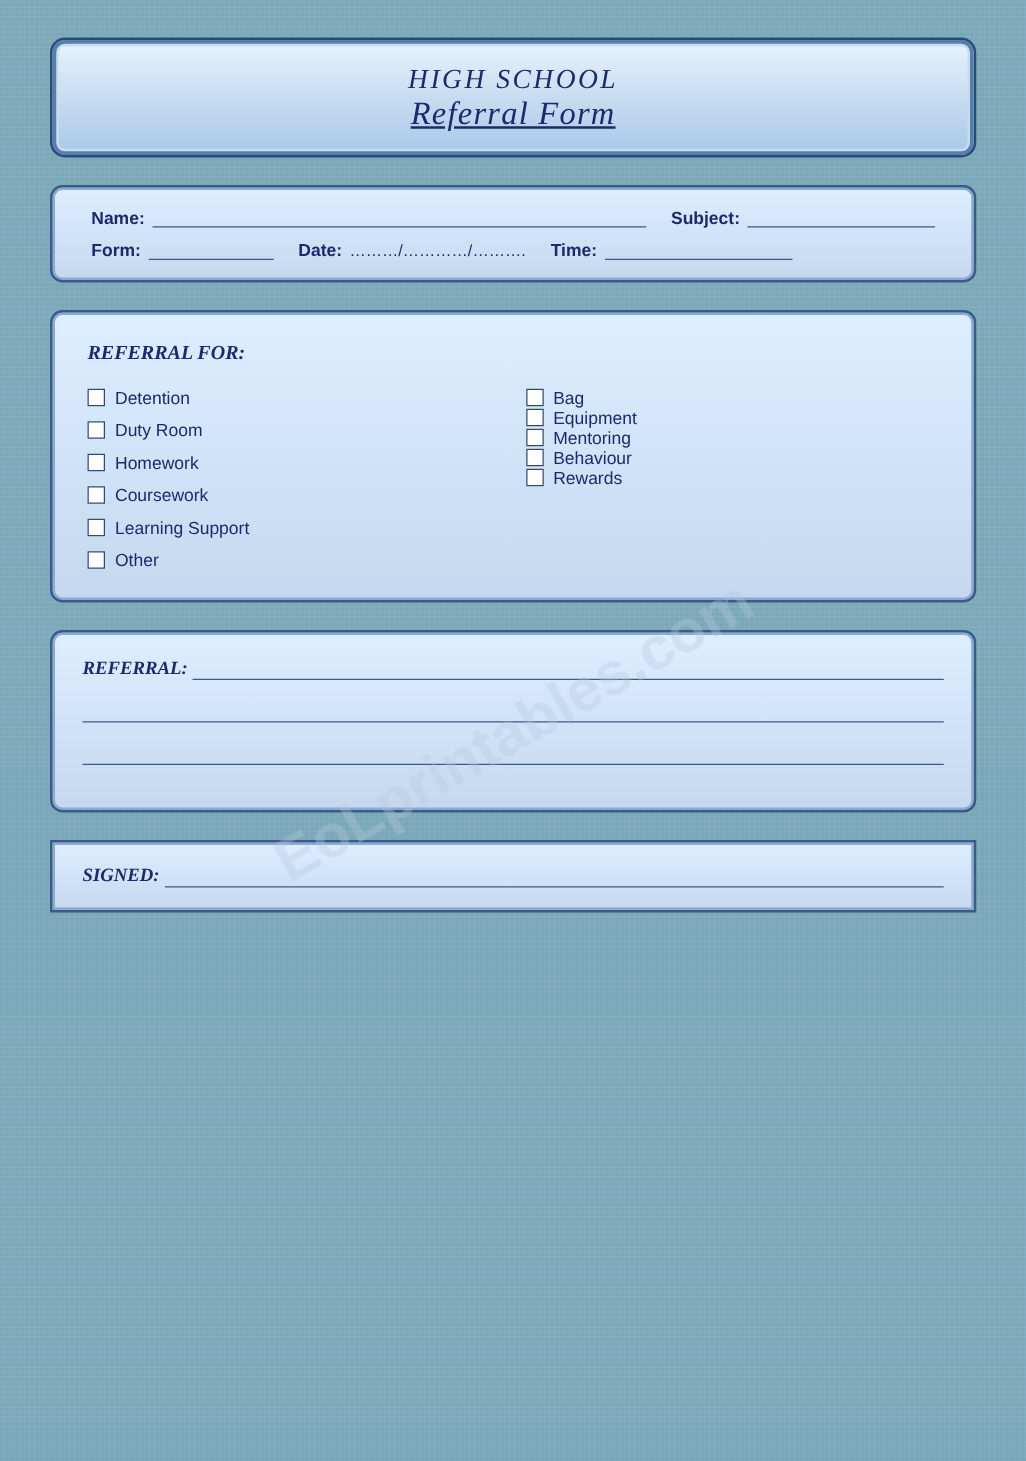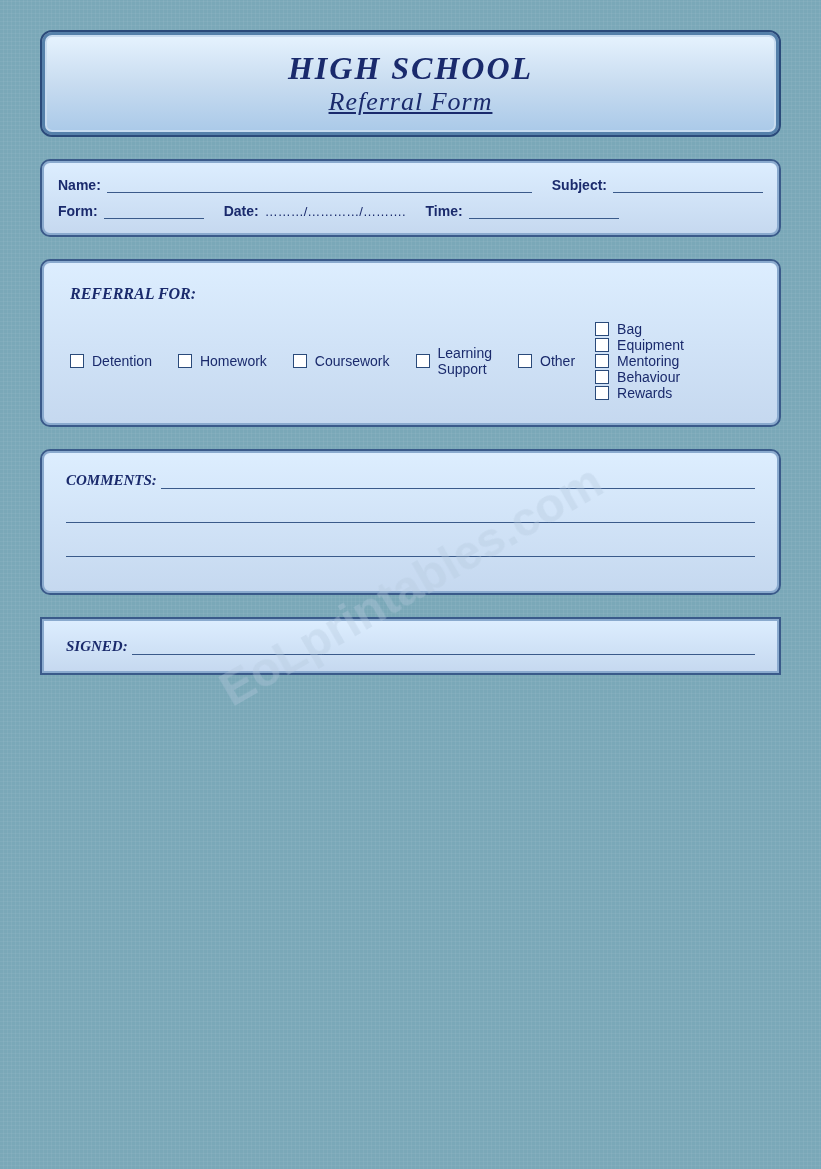--- a/index.html
+++ b/index.html
@@ -23,42 +23,42 @@
       background: linear-gradient(180deg, #e8f4ff 0%, #c8dcf0 50%, #a8c8e8 100%);
       border: 2.5px solid #2a4a7a;
       border-radius: 12px;
       padding: 18px 20px;
       text-align: center;
       box-shadow: inset 0 0 0 3px #5580aa, inset 0 0 0 5px #c8dcf0;
     }
 
     .title-line1 {
       font-family: 'Georgia', serif;
-      font-size: 32px;
-      font-weight: bold;
+      font-size: 22px;
+      font-weight: normal;
       font-style: italic;
       color: #1a2a6c;
       letter-spacing: 2px;
     }
 
     .title-line2 {
       font-family: 'Georgia', serif;
       font-size: 26px;
       font-style: italic;
       color: #1a2a6c;
       letter-spacing: 1px;
       text-decoration: underline;
     }
 
     
     .info-box {
       background: linear-gradient(180deg, #ddeeff 0%, #c5d8ef 100%);
       border: 2px solid #3a5a8a;
       border-radius: 10px;
-      padding: 16px 16px;
+      padding: 16px 31px;
       box-shadow: inset 0 0 0 2px #8aaace;
     }
 
     .info-row {
       display: flex;
       align-items: center;
       margin-bottom: 10px;
       font-family: Arial, sans-serif;
       font-size: 14px;
       color: #1a2a6c;
@@ -212,22 +212,22 @@
       color: rgba(180, 200, 220, 0.35);
       font-family: Arial, sans-serif;
       font-weight: bold;
       pointer-events: none;
       white-space: nowrap;
       z-index: 10;
     }
 
     .left-col {
       display: flex;
-      flex-direction: row;
-      gap: 26px;
+      flex-direction: column;
+      gap: 10px;
     }
 
     .right-col {
       display: flex;
       flex-direction: column;
     }
   </style>
 </head>
 <body>
 
@@ -259,20 +259,24 @@
   <div class="referral-title">REFERRAL FOR:</div>
   <div class="checkbox-grid">
 
     <div class="left-col">
       <div class="checkbox-item">
         <input type="checkbox" style="">
         <span>Detention</span>
       </div>
       <div class="checkbox-item">
         <input type="checkbox" style="">
+        <span>Duty Room</span>
+      </div>
+      <div class="checkbox-item">
+        <input type="checkbox" style="">
         <span>Homework</span>
       </div>
       <div class="checkbox-item">
         <input type="checkbox" style="">
         <span>Coursework</span>
       </div>
       <div class="checkbox-item">
         <input type="checkbox" style="">
         <span>Learning Support</span>
       </div>
@@ -302,21 +306,21 @@
       <div class="checkbox-item">
         <input type="checkbox" style="">
         <span>Rewards</span>
       </div>
     </div>
   </div>
 </div>
 
 <div class="comments-box">
   <div class="comments-row">
-    <span class="comments-label">COMMENTS:</span>
+    <span class="comments-label">REFERRAL:</span>
     <div class="comments-line"></div>
   </div>
   <div class="full-line"></div>
   <div class="full-line"></div>
 </div>
 
 <div class="signed-box">
   <span class="signed-label">SIGNED:</span>
   <div class="signed-line"></div>
 </div>

